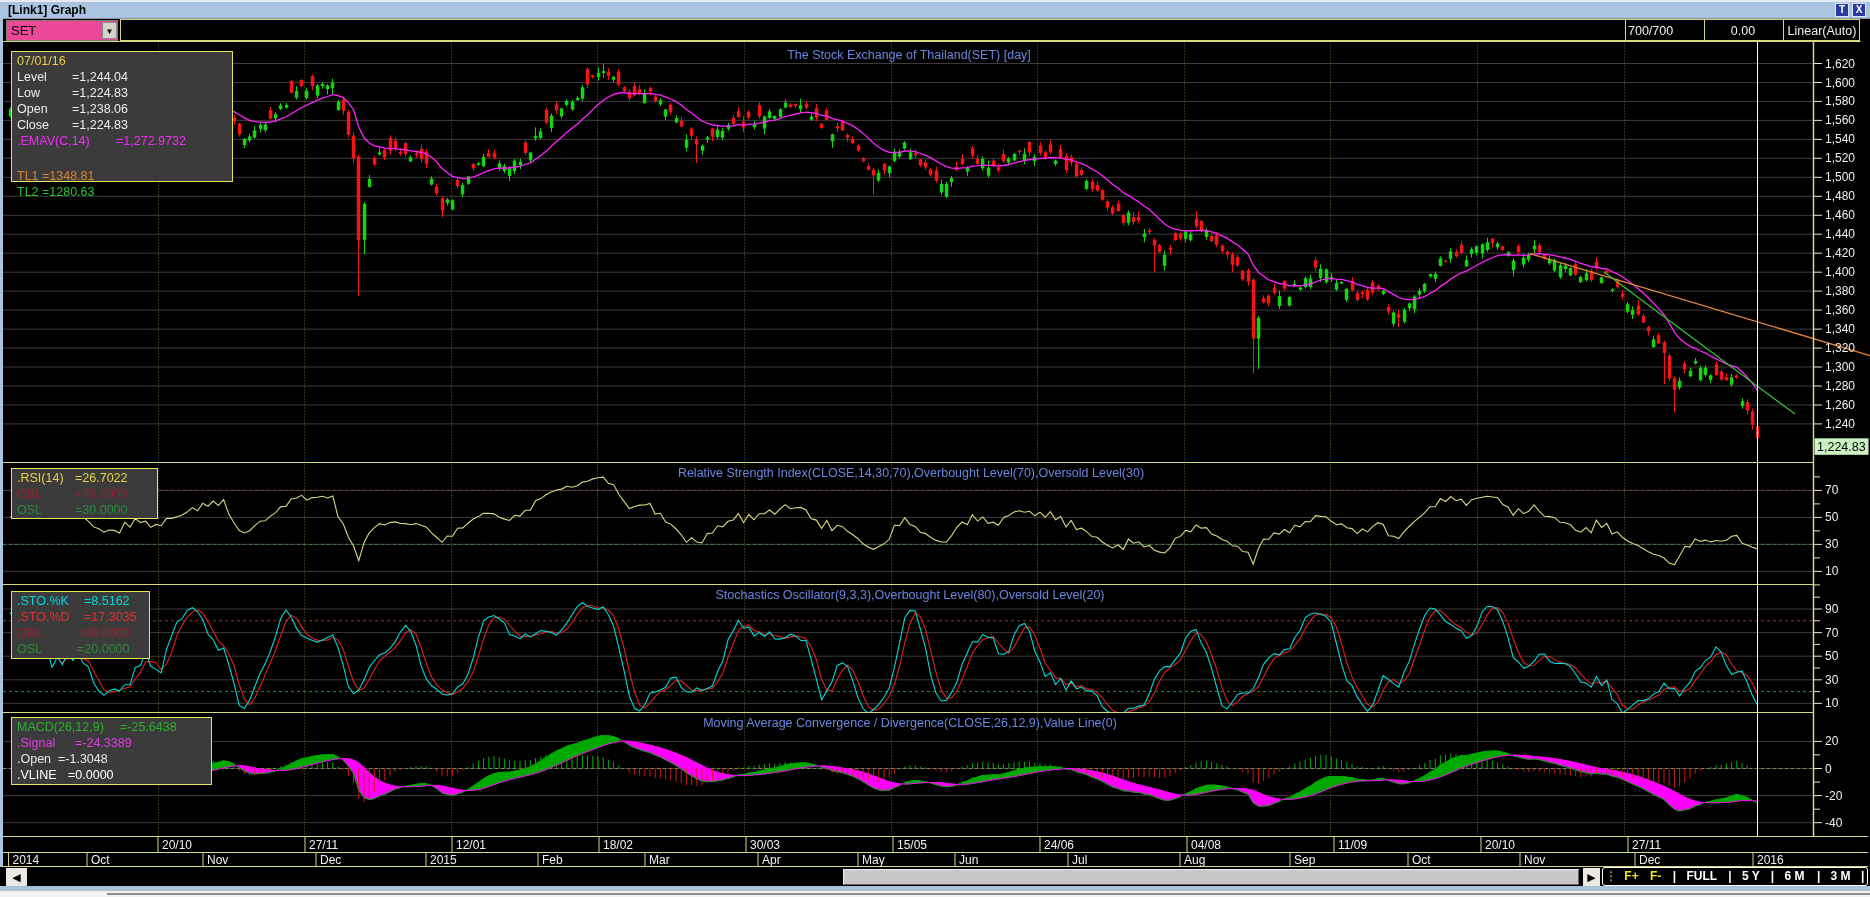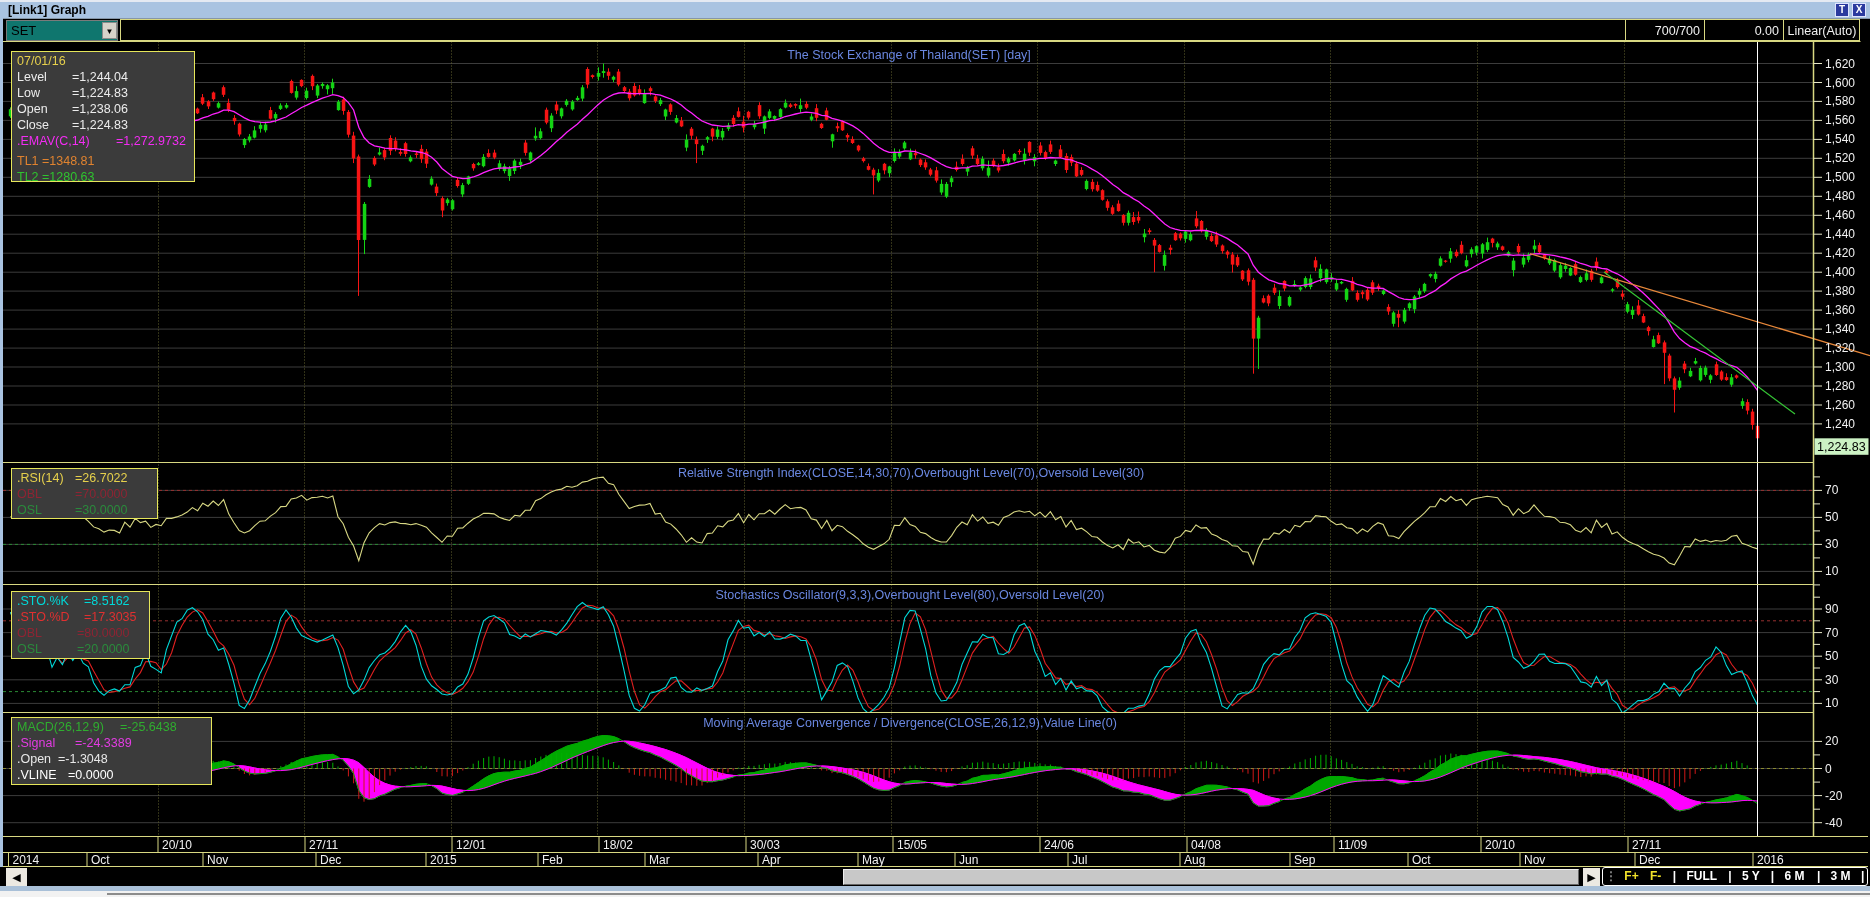--- a/index.html
+++ b/index.html
@@ -12,24 +12,24 @@
  <span class="abs" style="left:1835px;top:1px;width:14px;height:14px;background:#2b3a9e;border:1px solid #dfe4ff;color:#fff;font-size:10px;font-weight:bold;text-align:center;line-height:12px">T</span>
  <span class="abs" style="left:1852px;top:1px;width:14px;height:14px;background:#2b3a9e;border:1px solid #dfe4ff;color:#fff;font-size:10px;font-weight:bold;text-align:center;line-height:12px">X</span>
 </div>
 <div class="abs" style="left:0;top:18px;width:1870px;height:1px;background:#8696a8"></div>
 <div class="abs" style="left:0;top:2px;width:3px;height:884px;background:#a9c3e1"></div>
 
 <div class="abs" style="left:120px;top:19px;width:1740px;height:22px;border:1px solid #d8d882;background:#000"></div>
 <div class="abs" style="left:1625px;top:19px;width:1px;height:22px;background:#d8d882"></div>
 <div class="abs" style="left:1704px;top:19px;width:1px;height:22px;background:#d8d882"></div>
 <div class="abs" style="left:1783px;top:19px;width:1px;height:22px;background:#d8d882"></div>
-<div class="abs" style="left:1628px;top:24px;width:72px;text-align:right;color:#f0f0f0;font-size:12.5px">700/700</div>
-<div class="abs" style="left:1707px;top:24px;width:72px;text-align:right;color:#f0f0f0;font-size:12.5px">0.00</div>
+<div class="abs" style="left:1628px;top:24px;width:72px;color:#f0f0f0;font-size:12.5px">700/700</div>
+<div class="abs" style="left:1707px;top:24px;width:72px;text-align:center;color:#f0f0f0;font-size:12.5px">0.00</div>
 <div class="abs" style="left:1784px;top:24px;width:76px;text-align:center;color:#f0f0f0;font-size:12.5px">Linear(Auto)</div>
-<div class="abs" style="left:6px;top:20px;width:112px;height:21px;background:#0f766e;border:1px solid #7a7a7a">
+<div class="abs" style="left:6px;top:20px;width:112px;height:21px;background:#ec4899;border:1px solid #7a7a7a">
  <span class="abs" style="left:4px;top:2px;font-size:13px;color:#000">SET</span>
  <span class="abs" style="left:95px;top:1px;width:15px;height:17px;background:#d6d2ca;border:1px solid #8a8a8a;text-align:center;font-size:8px;line-height:17px;color:#000">▼</span>
 </div>
 <svg class="abs" style="left:0;top:0" width="1870" height="897">
     <defs>
       <clipPath id="cpM">
         <rect x="3" y="41.5" width="1811" height="420.5"></rect>
       </clipPath>
       <clipPath id="cpR">
         <rect x="3" y="463" width="1811" height="121"></rect>
@@ -1293,28 +1293,28 @@
     <line x1="1408" y1="853" x2="1408" y2="866" stroke="#d8d882" stroke-width="1"></line>
     <text x="1412" y="863.5" font-family="Liberation Sans, sans-serif" font-size="12" fill="#f0f0f0">Oct</text>
     <line x1="1520" y1="853" x2="1520" y2="866" stroke="#d8d882" stroke-width="1"></line>
     <text x="1524" y="863.5" font-family="Liberation Sans, sans-serif" font-size="12" fill="#f0f0f0">Nov</text>
     <line x1="1635" y1="853" x2="1635" y2="866" stroke="#d8d882" stroke-width="1"></line>
     <text x="1639" y="863.5" font-family="Liberation Sans, sans-serif" font-size="12" fill="#f0f0f0">Dec</text>
     <line x1="1753" y1="853" x2="1753" y2="866" stroke="#d8d882" stroke-width="1"></line>
     <text x="1757" y="863.5" font-family="Liberation Sans, sans-serif" font-size="12" fill="#f0f0f0">2016</text>
   </svg>
 
-<div class="abs ib" style="left:11px;top:51px;width:184px;height:131px">
+<div class="abs ib" style="left:11px;top:51px;width:222px;height:131px">
 <div style="color:#e6d04c">07/01/16</div>
 <div style="color:#ececec"><span class="lbl" style="width:55px">Level</span>=1,244.04</div>
 <div style="color:#ececec"><span class="lbl" style="width:55px">Low</span>=1,224.83</div>
 <div style="color:#ececec"><span class="lbl" style="width:55px">Open</span>=1,238.06</div>
 <div style="color:#ececec"><span class="lbl" style="width:55px">Close</span>=1,224.83</div>
 <div style="color:#f32cf3"><span class="lbl" style="width:99px">.EMAV(C,14)</span>=1,272.9732</div>
-<div style="color:#e0832f;margin-top:4px">TL1 =1348.81</div>
+<div style="color:#e0832f;margin-top:19px">TL1 =1348.81</div>
 <div style="color:#2fc42f">TL2 =1280.63</div>
 </div>
 <div class="abs ib" style="left:11px;top:468px;width:147px;height:51px">
 <div style="color:#e6d04c"><span class="lbl" style="width:58px">.RSI(14)</span>=26.7022</div>
 <div style="color:#8e2433"><span class="lbl" style="width:58px">OBL</span>=70.0000</div>
 <div style="color:#2a8a3c"><span class="lbl" style="width:58px">OSL</span>=30.0000</div>
 </div>
 <div class="abs ib" style="left:11px;top:591px;width:139px;height:68px">
 <div style="color:#00d8d8"><span class="lbl" style="width:67px">.STO.%K</span>=8.5162</div>
 <div style="color:#e03030"><span class="lbl" style="width:67px">.STO.%D</span>=17.3035</div>

